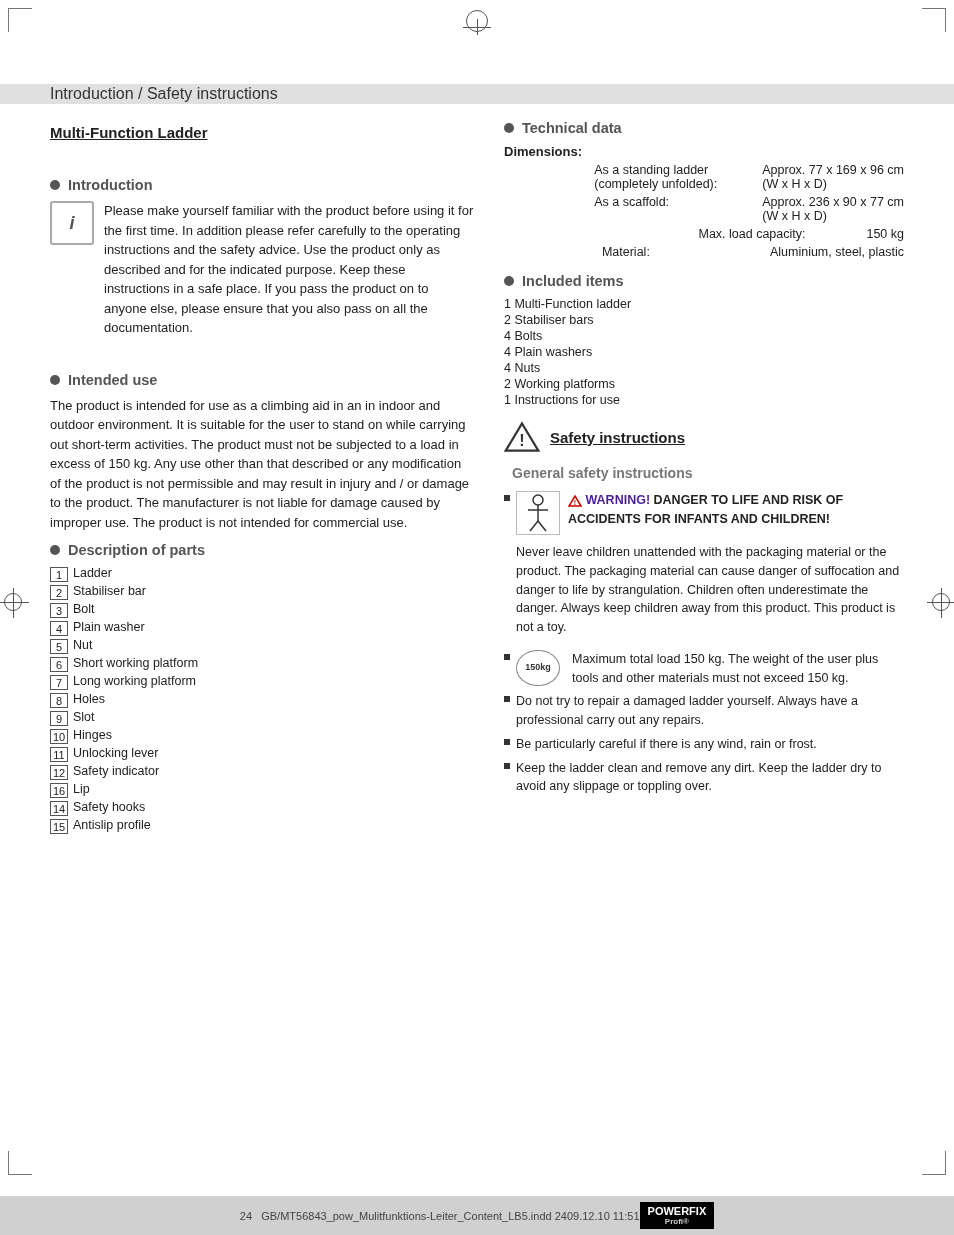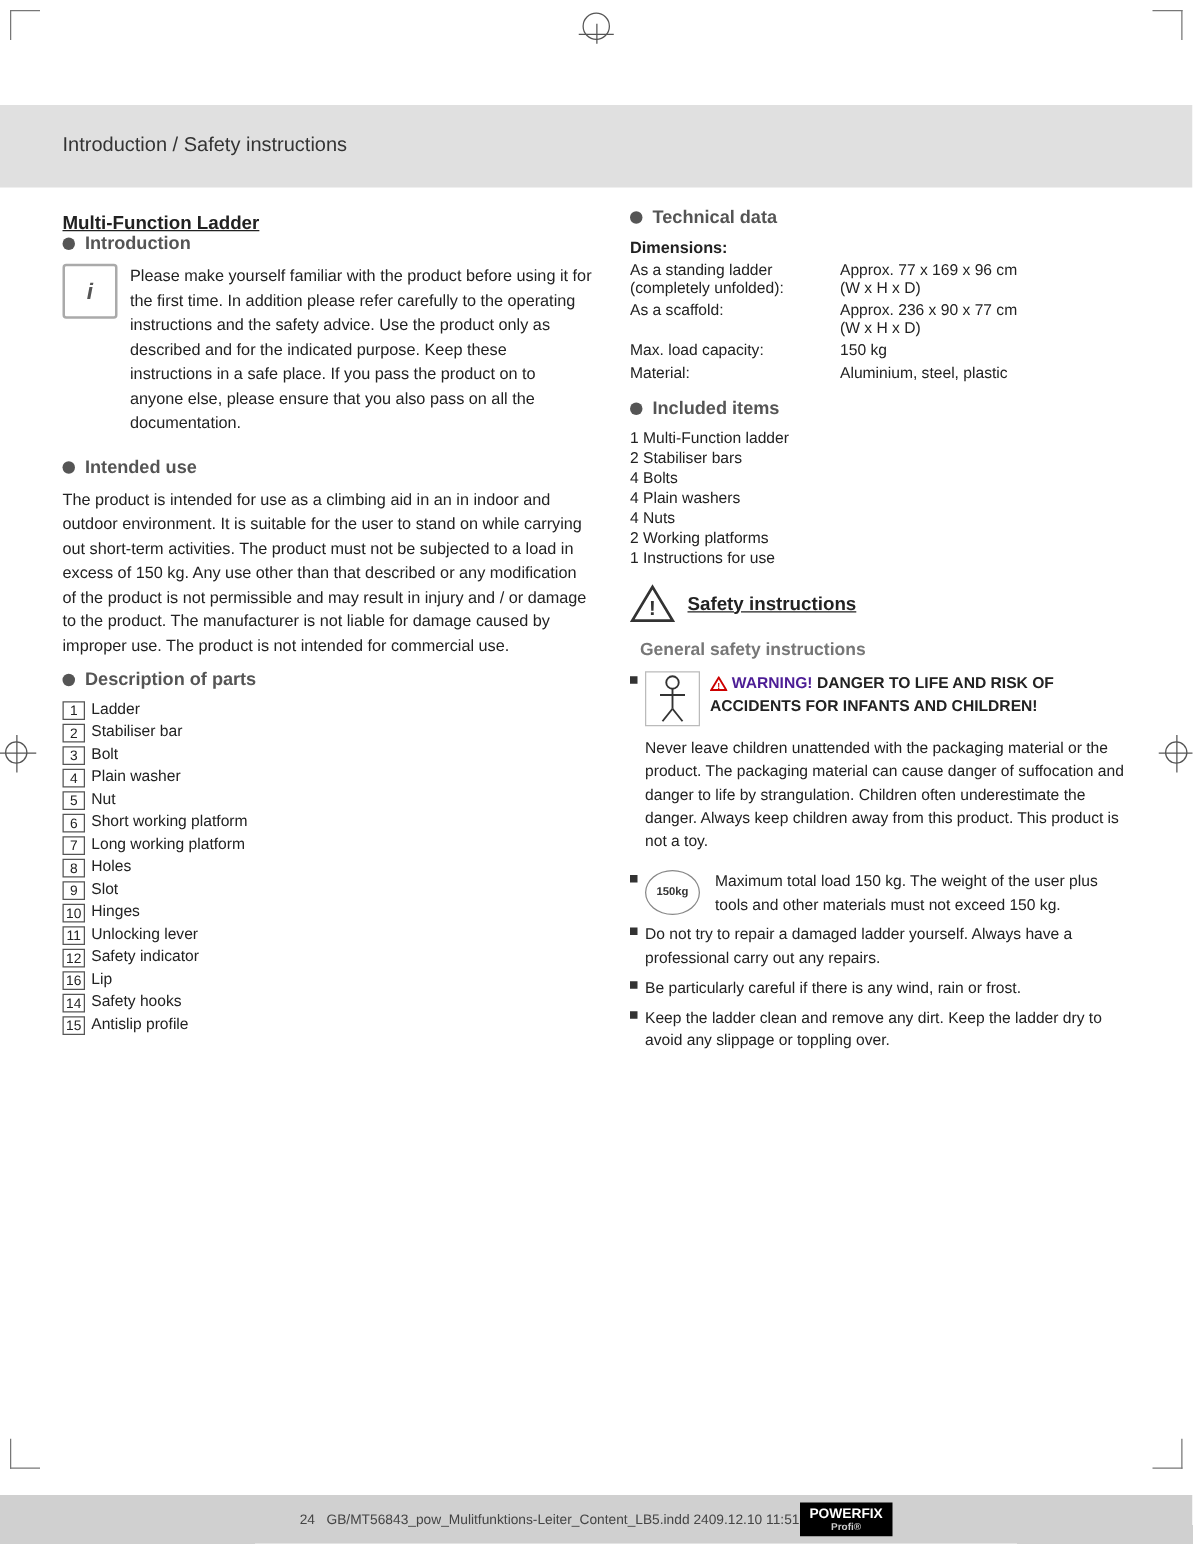--- a/index.html
+++ b/index.html
@@ -68,21 +68,21 @@
       content: '';
       position: absolute;
       left: 50%; top: -6px;
       height: 30px; width: 1px;
       background: #555;
     }
 
     
     .header-bar {
       background: #e0e0e0;
-      padding: 24px 50px;
+      padding: 1px 50px;
       font-size: 16px;
       color: #333;
       margin-top: 42px;
     }
 
     
     .content {
       display: flex;
       padding: 16px 50px 10px 50px;
       gap: 30px;
@@ -115,21 +115,21 @@
       height: 10px;
       background: #555;
       border-radius: 50%;
       flex-shrink: 0;
     }
 
     .main-title {
       font-size: 15px;
       font-weight: bold;
       text-decoration: underline;
-      margin-bottom: 0;
+      margin-bottom: 36px;
       margin-top: 4px;
     }
 
     
     .info-box {
       display: flex;
       gap: 10px;
       margin-bottom: 10px;
     }
     .info-icon {
@@ -175,20 +175,21 @@
 
     
     .tech-data {
       margin-bottom: 14px;
     }
     .tech-row {
       display: flex;
       gap: 8px;
       margin-bottom: 4px;
       font-size: 12.5px;
+      justify-content: flex-end;
     }
     .tech-label {
       min-width: 160px;
       flex-shrink: 0;
     }
     .tech-value { }
 
     
     .included-list {
       list-style: none;
@@ -345,21 +346,21 @@
         <span>Introduction</span>
       </div>
 
       <div class="info-box">
         <div class="info-icon">
           <span>i</span>
         </div>
         <p>Please make yourself familiar with the product before using it for the first time. In addition please refer carefully to the operating instructions and the safety advice. Use the product only as described and for the indicated purpose. Keep these instructions in a safe place. If you pass the product on to anyone else, please ensure that you also pass on all the documentation.</p>
       </div>
 
-      <div class="section-title" style="margin-top:10px;">
+      <div class="section-title" style="margin-top:26px;">
         <span class="bullet"></span>
         <span>Intended use</span>
       </div>
       <p>The product is intended for use as a climbing aid in an in indoor and outdoor environment. It is suitable for the user to stand on while carrying out short-term activities. The product must not be subjected to a load in excess of 150 kg. Any use other than that described or any modification of the product is not permissible and may result in injury and / or damage to the product. The manufacturer is not liable for damage caused by improper use. The product is not intended for commercial use.</p>
 
       <div class="section-title" style="margin-top:10px;">
         <span class="bullet"></span>
         <span>Description of parts</span>
       </div>
 

